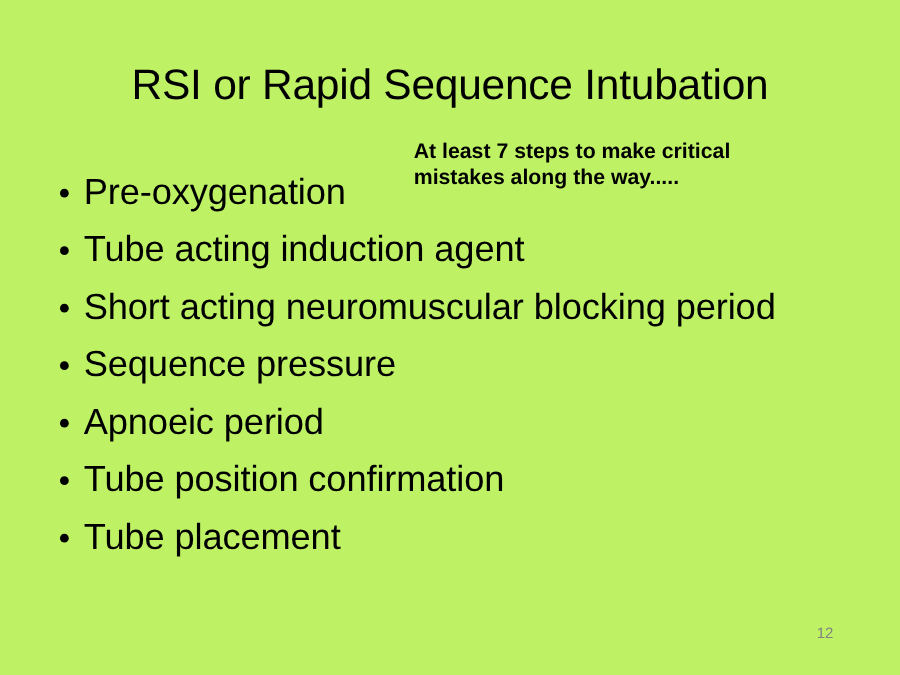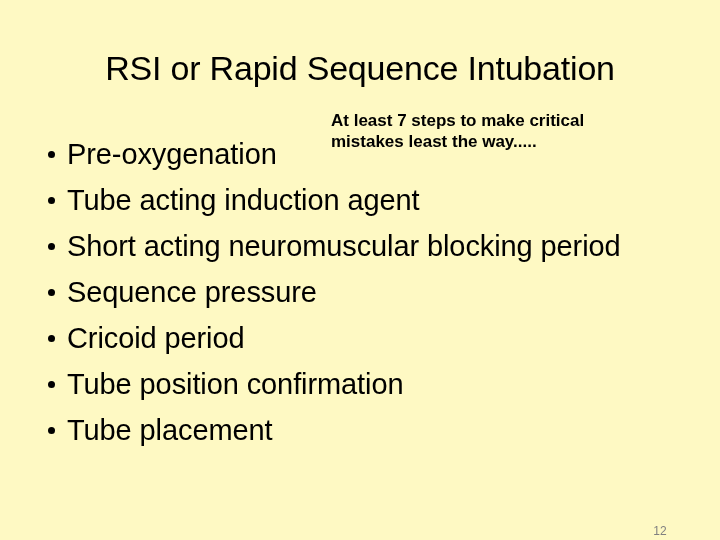--- a/index.html
+++ b/index.html
@@ -9,21 +9,21 @@
     background: #ffffff;
   }
   body {
     font-family: "Liberation Sans", "DejaVu Sans", sans-serif;
   }
 
   #slide {
     position: relative;
     width: 720px;
     height: 540px;
-    background: #fef9c3;
+    background: #bef264;
     overflow: hidden;
     -webkit-font-smoothing: none;
   }
 
   
   #slide-title {
     position: absolute;
     left: 34px;
     top: 48px;
     width: 652px;
@@ -88,39 +88,39 @@
   }
   #bullet-list li .bullet-text {
     display: inline-block;
     vertical-align: baseline;
   }
 
   
   #page-number {
     position: absolute;
     left: 640px;
-    top: 524px;
+    top: 499px;
     width: 40px;
     text-align: center;
     font-family: "Liberation Sans", "DejaVu Sans", sans-serif;
     font-size: 12px;
     font-weight: 400;
     color: #808080;
   }
 </style>
 </head>
 <body>
 
 <div id="slide">
 
   <div id="slide-title">RSI or Rapid Sequence Intubation</div>
 
   <div id="annotation">
     <span class="ann-line">At least 7 steps to make critical</span>
-    <span class="ann-line">mistakes least the way.....</span>
+    <span class="ann-line">mistakes along the way.....</span>
   </div>
 
   <ul id="bullet-list">
     <li>
       <span class="bullet-marker"></span>
       <span class="bullet-text">Pre-oxygenation</span>
     </li>
     <li>
       <span class="bullet-marker"></span>
       <span class="bullet-text">Tube acting induction agent</span>
@@ -128,21 +128,21 @@
     <li>
       <span class="bullet-marker"></span>
       <span class="bullet-text">Short acting neuromuscular blocking period</span>
     </li>
     <li>
       <span class="bullet-marker"></span>
       <span class="bullet-text">Sequence pressure</span>
     </li>
     <li>
       <span class="bullet-marker"></span>
-      <span class="bullet-text">Cricoid period</span>
+      <span class="bullet-text">Apnoeic period</span>
     </li>
     <li>
       <span class="bullet-marker"></span>
       <span class="bullet-text">Tube position confirmation</span>
     </li>
     <li>
       <span class="bullet-marker"></span>
       <span class="bullet-text">Tube placement</span>
     </li>
   </ul>

